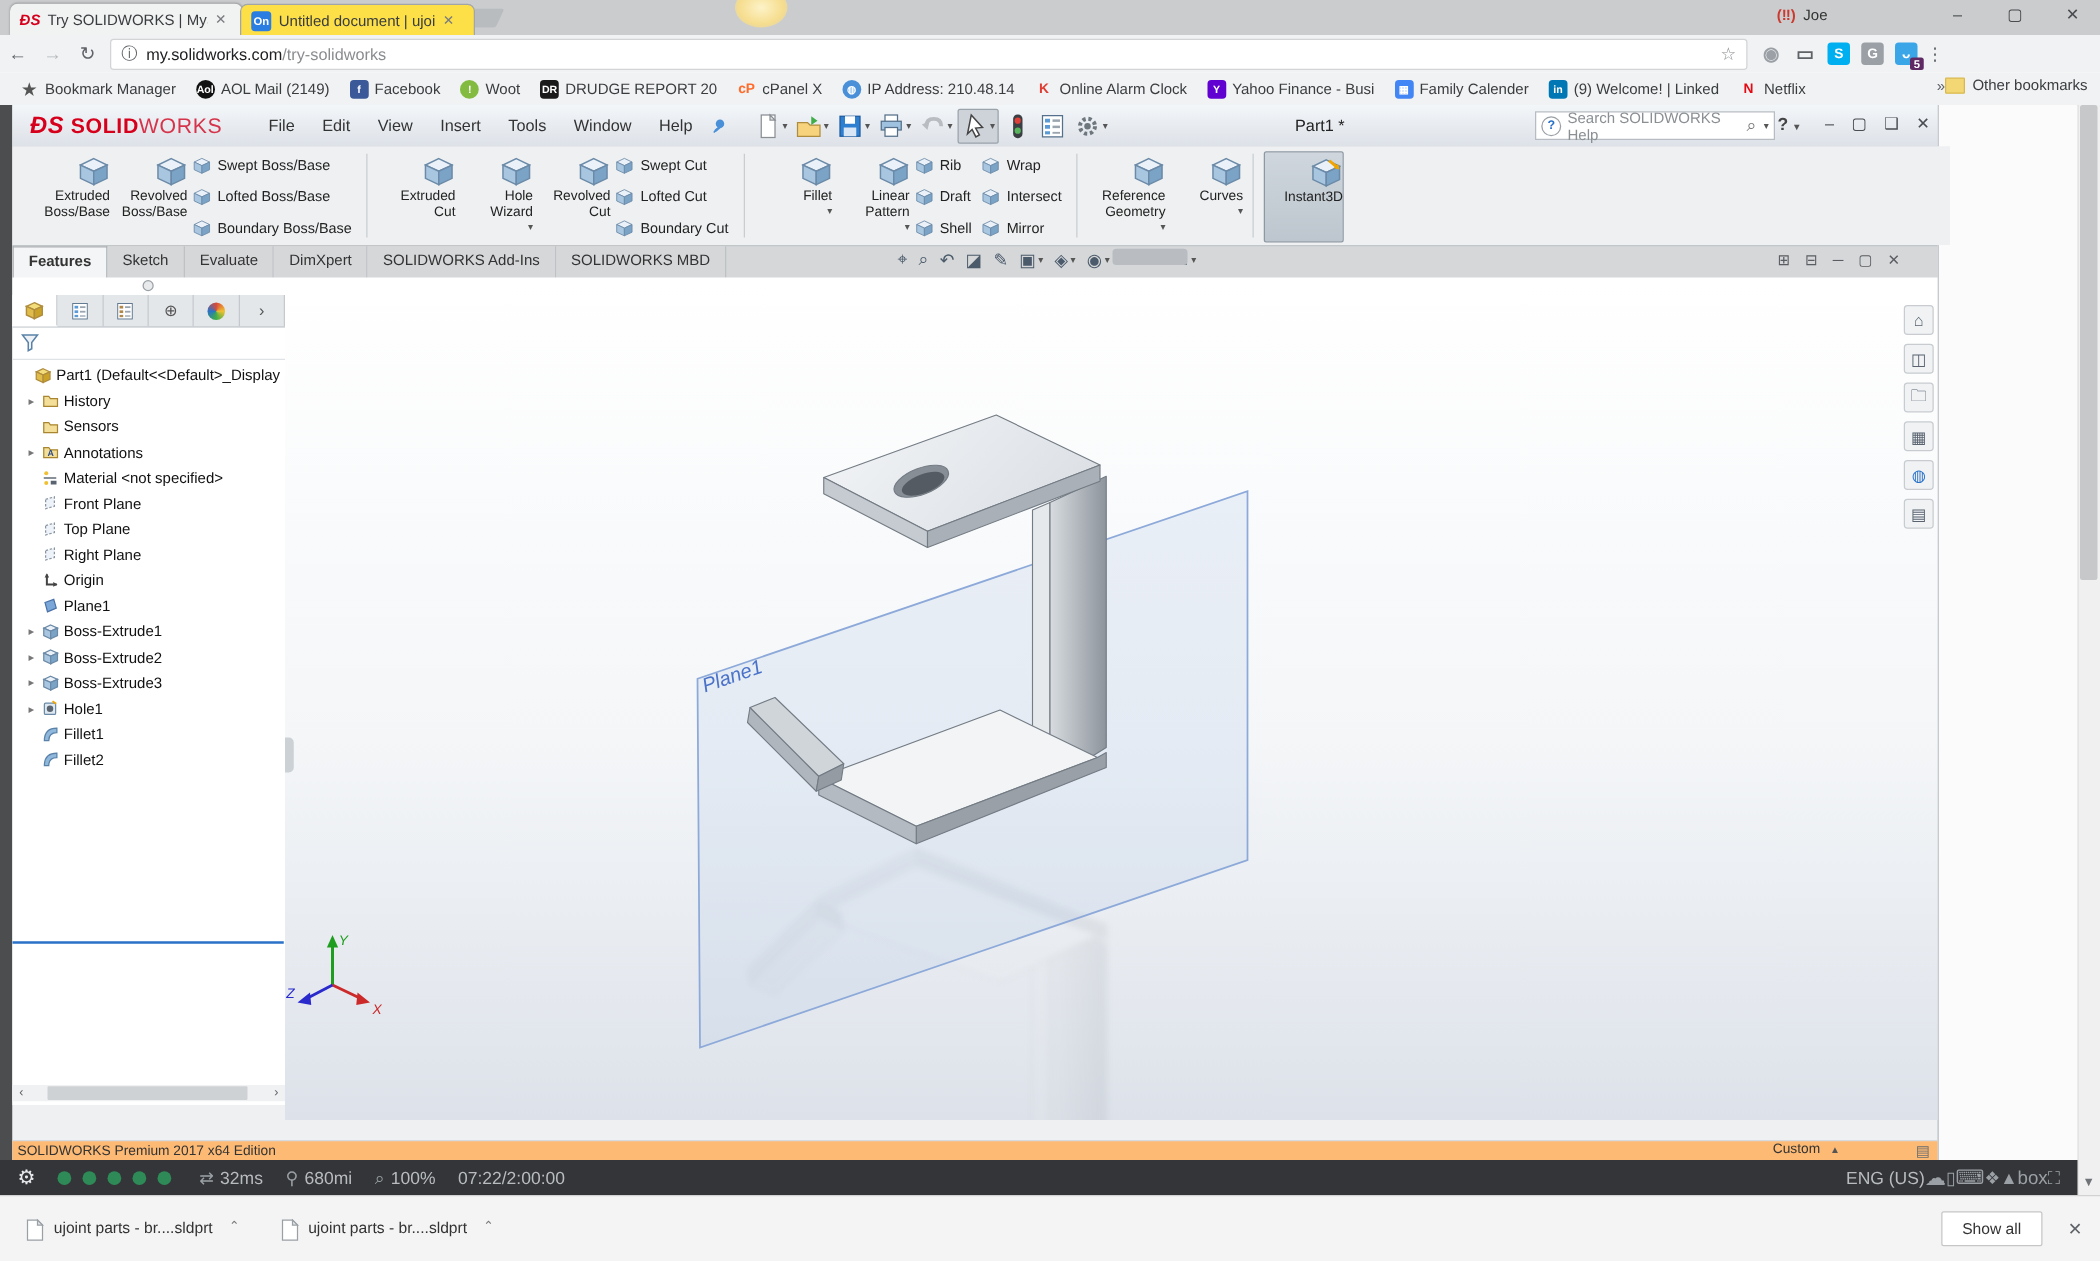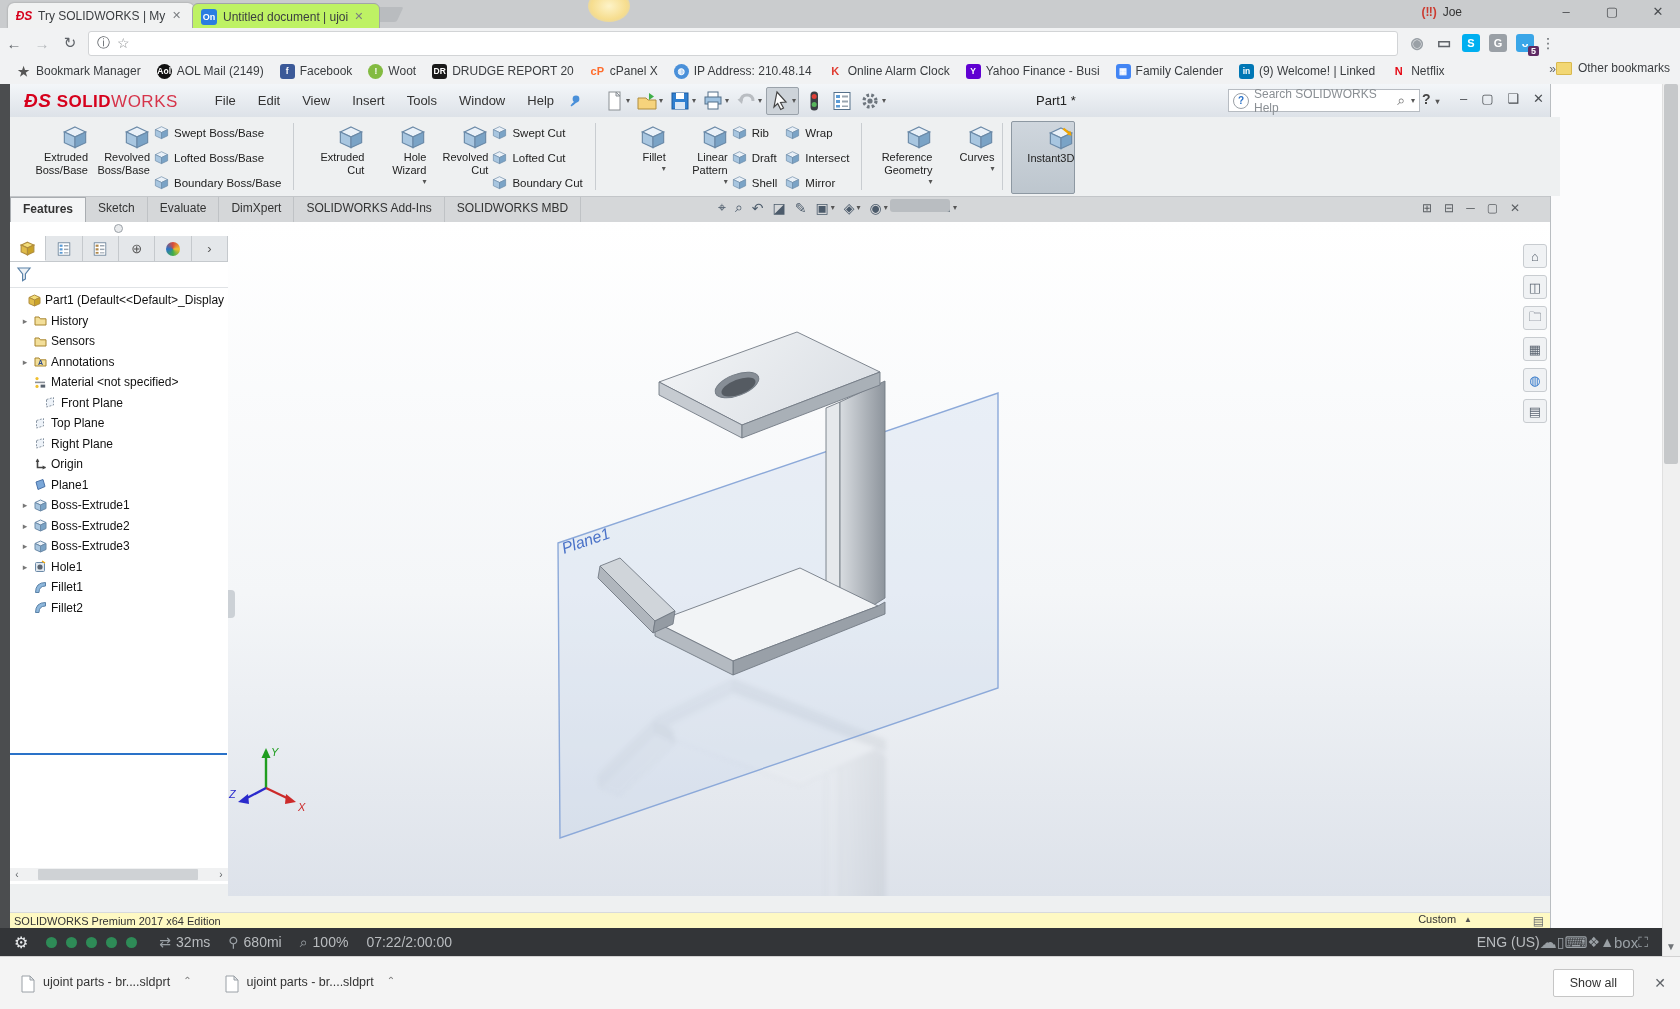--- a/index.html
+++ b/index.html
@@ -2,21 +2,21 @@
 <html><head>
 <meta charset="utf-8">
 <style>
   html,body{margin:0;padding:0}
   body{width:1680px;height:1009px;position:relative;font-family:"Liberation Sans",sans-serif;background:#fff;overflow:hidden;font-size:12px;color:#222}
   .abs{position:absolute}
   
   #tabstrip{left:0;top:0;width:1680px;height:28px;background:#caccce}
   .btab{position:absolute;top:3px;height:25px;border-radius:6px 6px 0 0;display:flex;align-items:center;padding:0 8px;gap:6px;font-size:12px;color:#3a3d40;overflow:hidden}
   .btab.active{background:#f1f2f2;box-shadow:0 0 2px rgba(0,0,0,.3)}
-  .btab.inactive{background:#bef264;border:1px solid #a2a5a8}
+  .btab.inactive{background:#fde047;border:1px solid #a2a5a8}
   .btab .ttl{white-space:nowrap;overflow:hidden;max-width:128px}
   .tclose{color:#7a7d80;font-size:11px;flex:none;cursor:pointer}
   .favi{width:16px;height:16px;flex:none;border-radius:3px;display:flex;align-items:center;justify-content:center;font-size:9px;font-weight:bold;color:#fff}
   #newtab-stub{left:372px;top:7px;width:28px;height:15px;background:#b9bcbf;border-radius:2px;transform:skewX(-25deg)}
   #glow{left:588px;top:-10px;width:42px;height:32px;border-radius:50%;background:radial-gradient(#fdf3c8,#f6dd8e 60%,rgba(246,221,142,0))}
   #profile{right:218px;top:5px;display:flex;gap:6px;align-items:center;color:#333;font-size:12px}
   .winbtn{width:28px;text-align:center;color:#4a4d50;font-size:13px}
   #chrome-controls{right:8px;top:4px;display:flex;gap:18px}
   #addressbar{left:0;top:28px;width:1680px;height:30px;background:#f1f2f3;display:flex;align-items:center}
   .navbtn{font-size:15px;color:#5f6368;width:28px;text-align:center}
@@ -90,21 +90,21 @@
   
   #viewport{left:218px;top:138px;width:1322px;height:674px;background:linear-gradient(#ffffff 0%,#f4f6f8 55%,#dde2ea 100%);overflow:hidden}
   #splitgrip{position:absolute;left:0px;top:368px;width:7px;height:28px;background:#ccd1d6;border-radius:0 4px 4px 0}
   #taskpane{position:absolute;right:2px;top:22px;width:26px;display:flex;flex-direction:column;gap:7px;align-items:center}
   .tpbtn{width:22px;height:22px;background:#f0f2f4;border:1px solid #c8ccd0;border-radius:3px;display:flex;align-items:center;justify-content:center;font-size:13px;color:#5a6470}
   
   #bottomtabs{left:0;top:812px;width:1540px;height:16px;background:#d8dadc;display:flex;align-items:stretch}
   .mnav{width:13px;height:12px;background:#c3c6c9;border:1px solid #a8abae;margin:1px 1px;flex:none}
   .mtab{padding:1px 14px;font-size:11.5px;color:#333;border-right:1px solid #b8bbbe;background:#cfd1d3;display:flex;align-items:center}
   .mtab.active{background:#f2f3f4;font-weight:bold}
-  #statusrow{left:0;top:828px;width:1540px;height:16px;background:#fef9c3;border-top:1px solid #d7dadd;font-size:11px;color:#333;display:flex;align-items:center}
+  #statusrow{left:0;top:828px;width:1540px;height:16px;background:#fdba74;border-top:1px solid #d7dadd;font-size:11px;color:#333;display:flex;align-items:center}
   #custom-box{position:absolute;right:78px;top:0px;display:flex;gap:8px;align-items:center;font-size:11px;color:#333}
   #status-tag{position:absolute;right:6px;top:1px;color:#6a6e72;font-size:12px}
   
   #darkbar{left:0;top:928px;width:1662px;height:28px;background:#333538;display:flex;align-items:center;color:#b9bcbf;font-size:14px}
   .dot{width:11px;height:11px;border-radius:50%;background:#2e8b57;margin-right:4px}
   .ditem{display:flex;align-items:center;gap:5px;margin-right:18px;white-space:nowrap}
   .dico{font-size:14px;color:#9aa0a5}
   #dark-right{margin-left:auto;display:flex;align-items:center;margin-right:14px}
   
   #dlbar{left:0;top:956px;width:1680px;height:53px;background:#f4f4f4;border-top:1px solid #d2d2d2;display:flex;align-items:center}
@@ -142,20 +142,21 @@
       <span class="tclose">✕</span>
     </div>
   </div>
 
 <div class="abs" id="addressbar">
   <span class="navbtn">←</span>
   <span class="navbtn disabled">→</span>
   <span class="navbtn">↻</span>
   <div id="omnibox">
     <span style="color:#5f6368;font-size:13px">ⓘ</span>
+    <span id="omni-url"><span>my.solidworks.com</span><span class="path">/try-solidworks</span></span>
     <span style="color:#8a8d90;font-size:14px">☆</span>
   </div>
   <div id="ext-row">
       <span class="extic" style="background: transparent; color: rgb(154, 160, 166); font-size: 15px;">◉</span>
       <span class="extic" style="background: transparent; color: rgb(95, 99, 104); font-size: 15px;">▭</span>
       <span class="extic" style="background: rgb(0, 175, 240); color: rgb(255, 255, 255);">S</span>
       <span class="extic" style="background: rgb(154, 160, 166); color: rgb(255, 255, 255);">G</span>
       <span class="extic" style="background: rgb(58, 166, 232); color: rgb(255, 255, 255);">ᴗ<span class="badge">5</span></span>
     </div>
   <span class="navbtn" style="font-size:14px">⋮</span>
@@ -735,21 +736,21 @@
           <span>
             <svg width="13" height="13" viewBox="0 0 13 13" style="flex:none">
               <circle cx="3" cy="2.6" r="1.6" fill="#f0c030"></circle>
               <circle cx="3" cy="10.4" r="1.6" fill="#f0c030"></circle>
               <rect x="1" y="5.6" width="10" height="1.6" fill="#8a9098"></rect>
               <rect x="6.6" y="8.6" width="4.6" height="3" fill="#5a6470"></rect>
             </svg>
           </span>
           <span class="tlabel">Material &lt;not specified&gt;</span>
         </div>
-        <div class="trow" style="padding-left: 20px;">
+        <div class="trow" style="padding-left: 10px;">
           <span class="texp"></span>
           <span>
             <svg width="13" height="13" viewBox="0 0 13 13" style="flex:none">
               <polygon points="2.5,3.5 9.5,1.5 9.5,9 2.5,11" fill="#eef3f9" stroke="#8a96a4" stroke-dasharray="2 1.4"></polygon>
             </svg>
           </span>
           <span class="tlabel">Front Plane</span>
         </div>
         <div class="trow" style="padding-left: 10px;">
           <span class="texp"></span>

